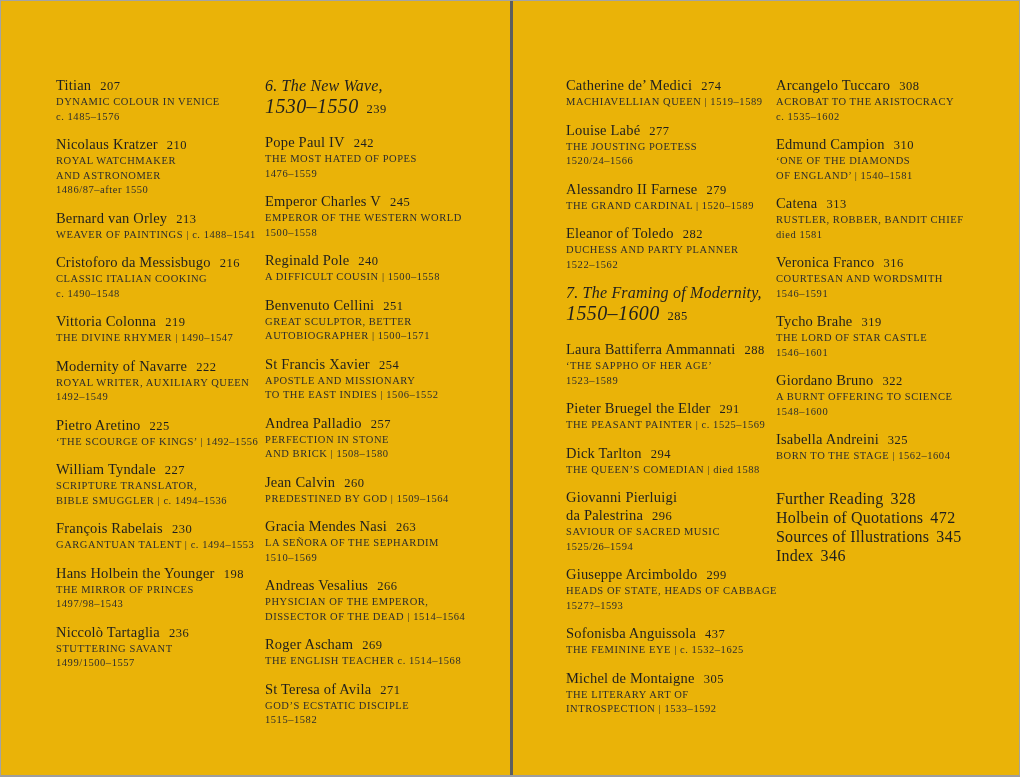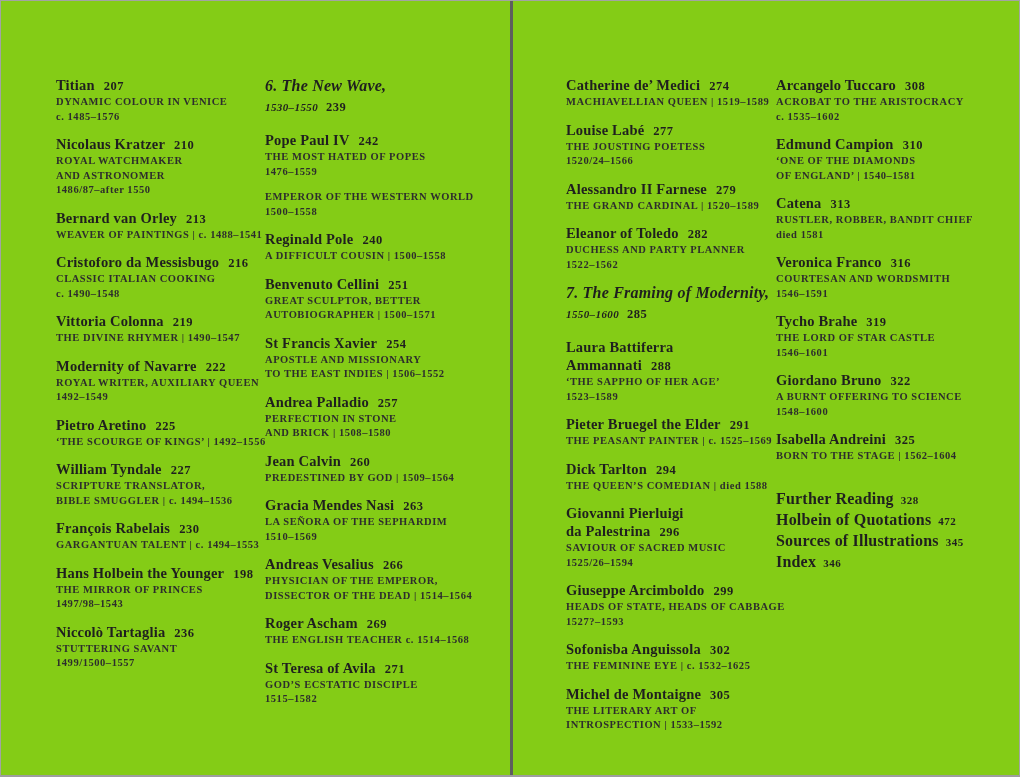--- a/index.html
+++ b/index.html
@@ -1,27 +1,26 @@
 <!DOCTYPE html>
 <html><head>
 <meta charset="utf-8">
 <style>
   html, body { margin: 0; padding: 0; background: #e8e8e8; }
   .sheet {
     position: relative;
     width: 1020px;
     height: 777px;
-    background: #84cc16;
+    background: #eab308;
     border: 1px solid #a3a3a3;
     border-bottom: 2px solid #9e9e9e;
     box-sizing: border-box;
     overflow: hidden;
     font-family: "Liberation Serif", "DejaVu Serif", serif;
     color: #1f1f1f;
-    font-weight: bold;
   }
   .gutter {
     position: absolute;
     left: 509px; top: 0; bottom: 0;
     width: 3px;
     background: #5e5e5e;
   }
   .col {
     position: absolute;
     top: 75px;
@@ -57,33 +56,33 @@
   .section-title {
     font-style: italic;
     font-size: 16px;
     line-height: 20px;
     letter-spacing: 0.2px;
     display: block;
   }
   .section-sub-row { line-height: 20px; white-space: nowrap; }
   .section-subtitle {
     font-style: italic;
-    font-size: 11px;
+    font-size: 20px;
     letter-spacing: 0.4px;
   }
   .section-page {
     font-size: 12.5px;
     margin-left: 8px;
     letter-spacing: 0.5px;
   }
 
   .backmatter { margin-top: 25px; }
   .backmatter .name-row { line-height: 19px; }
   .backmatter .entry-name { font-size: 16px; }
-  .backmatter .entry-page { font-size: 11px; margin-left: 7px; }
+  .backmatter .entry-page { font-size: 16px; margin-left: 7px; }
 </style>
 </head>
 <body>
 
 <div class="sheet">
   <div class="gutter"></div>
   <div class="col col-1">
       <div class="entry">
         <div class="name-row"><span class="entry-name">Titian</span><span class="entry-page">207</span></div>
         <div class="sub">DYNAMIC COLOUR IN VENICE</div>
@@ -141,20 +140,21 @@
       <div class="section">
         <span class="section-title">6. The New Wave,</span>
         <div class="section-sub-row"><span class="section-subtitle">1530–1550</span><span class="section-page">239</span></div>
       </div>
       <div class="entry">
         <div class="name-row"><span class="entry-name">Pope Paul IV</span><span class="entry-page">242</span></div>
         <div class="sub">THE MOST HATED OF POPES</div>
         <div class="sub">1476–1559</div>
       </div>
       <div class="entry">
+        <div class="name-row"><span class="entry-name">Emperor Charles V</span><span class="entry-page">245</span></div>
         <div class="sub">EMPEROR OF THE WESTERN WORLD</div>
         <div class="sub">1500–1558</div>
       </div>
       <div class="entry">
         <div class="name-row"><span class="entry-name">Reginald Pole</span><span class="entry-page">240</span></div>
         <div class="sub">A DIFFICULT COUSIN | 1500–1558</div>
       </div>
       <div class="entry">
         <div class="name-row"><span class="entry-name">Benvenuto Cellini</span><span class="entry-page">251</span></div>
         <div class="sub">GREAT SCULPTOR, BETTER</div>
@@ -235,21 +235,21 @@
 da Palestrina</span><span class="entry-page">296</span></div>
         <div class="sub">SAVIOUR OF SACRED MUSIC</div>
         <div class="sub">1525/26–1594</div>
       </div>
       <div class="entry">
         <div class="name-row"><span class="entry-name">Giuseppe Arcimboldo</span><span class="entry-page">299</span></div>
         <div class="sub">HEADS OF STATE, HEADS OF CABBAGE</div>
         <div class="sub">1527?–1593</div>
       </div>
       <div class="entry">
-        <div class="name-row"><span class="entry-name">Sofonisba Anguissola</span><span class="entry-page">302</span></div>
+        <div class="name-row"><span class="entry-name">Sofonisba Anguissola</span><span class="entry-page">437</span></div>
         <div class="sub">THE FEMININE EYE | c. 1532–1625</div>
       </div>
       <div class="entry">
         <div class="name-row"><span class="entry-name">Michel de Montaigne</span><span class="entry-page">305</span></div>
         <div class="sub">THE LITERARY ART OF</div>
         <div class="sub">INTROSPECTION | 1533–1592</div>
       </div>
     </div>
   <div class="col col-4">
       <div class="entry">

